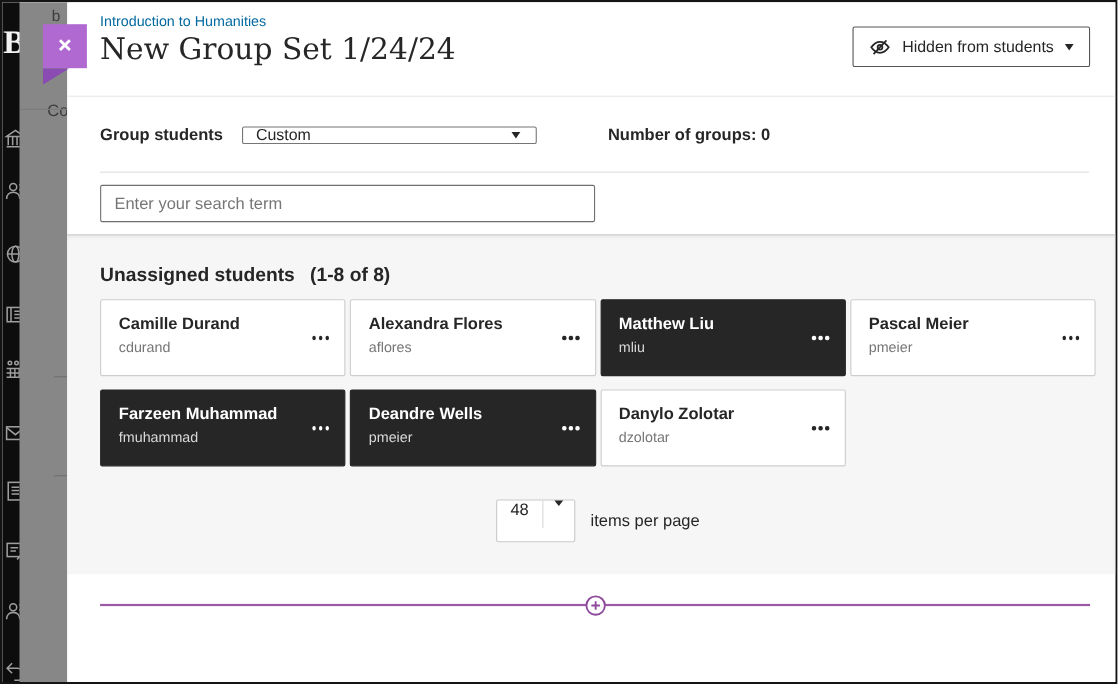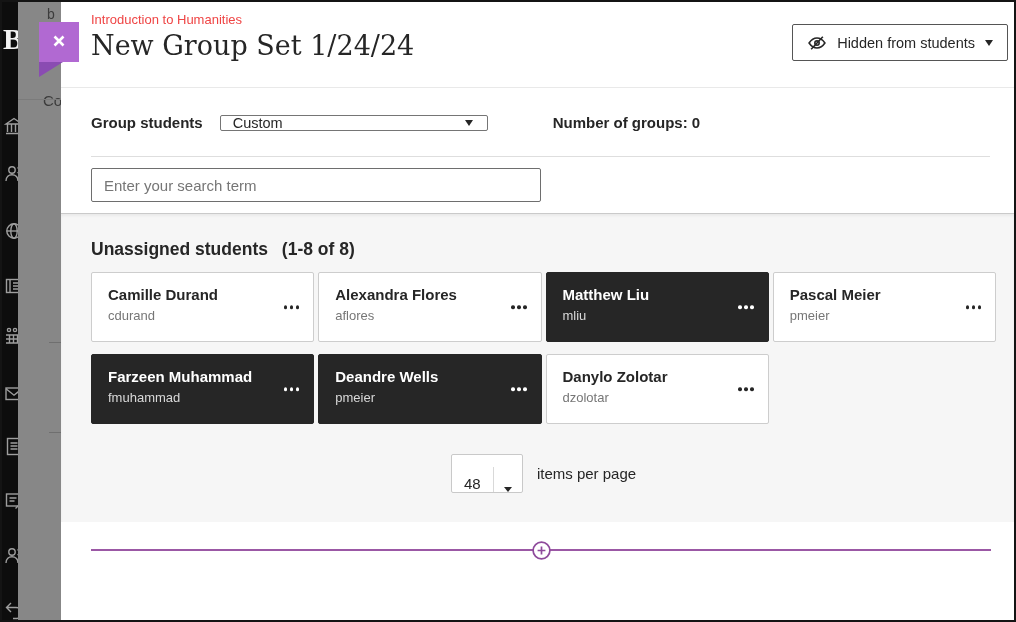--- a/index.html
+++ b/index.html
@@ -25,23 +25,23 @@
   
   .close-wrap { position:absolute; left:37px; top:20px; z-index:5; }
   .close-btn { width:40px; height:40px; background:var(--accent,#b169d2); border:none; color:#fff; cursor:pointer; position:relative; display:block; }
   .close-btn svg { stroke:#fff; stroke-width:2.6; fill:none; }
   .close-fold { width:24px; height:15px; background:var(--fold,#8a4cb2); clip-path:polygon(0 0,100% 0,0 100%); }
 
   
   .panel { position:absolute; left:59px; top:0; width:953px; height:618px; background:#fff; z-index:2; }
 
   .hdr { position:relative; height:86px; border-bottom:1px solid #e9e9e9; }
-  .breadcrumb { position:absolute; left:30px; top:10px; font-size:13px; color:#ef4444; }
+  .breadcrumb { position:absolute; left:30px; top:10px; font-size:13px; color:#0369a1; }
   .page-title { position:absolute; left:30px; top:28px; font-family:"DejaVu Serif","Liberation Serif",serif; font-size:27px; color:#262626; font-weight:400; }
-  .vis-btn { position:absolute; right:6px; top:22px; height:37px; display:flex; align-items:center; gap:10px; padding:0 14px; background:#fff; border:1px solid #555; border-radius:2px; font-size:14.5px; color:#262626; font-family:inherit; cursor:pointer; }
+  .vis-btn { position:absolute; right:23px; top:22px; height:37px; display:flex; align-items:center; gap:10px; padding:0 14px; background:#fff; border:1px solid #555; border-radius:2px; font-size:14.5px; color:#262626; font-family:inherit; cursor:pointer; }
   .vis-btn svg { stroke:#262626; fill:none; stroke-width:1.9; }
 
   .controls { position:relative; height:69px; display:flex; align-items:center; }
   .controls::after { content:""; position:absolute; left:30px; right:24px; bottom:0; height:1px; background:#dedede; }
   .lbl-strong { font-size:15px; font-weight:bold; color:#262626; }
   .grp-label { margin-left:30px; }
   .select-box { position:relative; margin-left:17px; width:268px; height:16px; border:1px solid #757575; border-radius:2px; background:#fff; display:flex; align-items:center; padding:4px 12px; font-size:14.5px; color:#262626; cursor:pointer; }
   .select-box .caret { position:absolute; right:14px; }
   .caret { width:0; height:0; border-left:4.5px solid transparent; border-right:4.5px solid transparent; border-top:6px solid #262626; }
   .num-groups { margin-left:65px; }
@@ -58,21 +58,21 @@
   .card .s-name { font-size:15px; font-weight:bold; color:#262626; white-space:nowrap; overflow:hidden; }
   .card .s-user { margin-top:5px; font-size:13px; color:#767676; }
   .card.dark { background:var(--darkcard,#262626); border-color:var(--darkcard,#262626); }
   .card.dark .s-name { color:#fff; }
   .card.dark .s-user { color:#d9d9d9; }
   .dots { position:absolute; right:12px; top:50%; transform:translateY(-50%); display:flex; gap:2.5px; background:none; border:none; cursor:pointer; padding:6px 2px; }
   .dots i { width:3.5px; height:3.5px; border-radius:50%; background:#262626; }
   .card.dark .dots i { background:#fff; }
 
   .pager { margin-top:30px; display:flex; justify-content:center; align-items:center; gap:14px; }
-  .pp-select { display:flex; align-items:flex-end; width:72px; height:39px; background:#fff; border:1px solid #c9c9c9; border-radius:2px; cursor:pointer; font-family:inherit; font-size:15px; color:#262626; padding:0; }
+  .pp-select { display:flex; align-items:flex-start; width:72px; height:39px; background:#fff; border:1px solid #c9c9c9; border-radius:2px; cursor:pointer; font-family:inherit; font-size:15px; color:#262626; padding:0; }
   .pp-select .pp-val { width:41px; text-align:center; }
   .pp-select .pp-div { width:1px; height:25px; background:#d9d9d9; }
   .pp-select .caret { margin:0 auto; border-top-width:5.5px; }
   .pp-label { font-size:15px; color:#262626; }
 
   .footer { position:relative; }
   .hint { margin-top:22px; text-align:center; font-size:15px; color:#767676; }
   .add-line { position:relative; margin:27px 23px 0 30px; height:2px; background:var(--line,#9b58a5); }
   .add-btn { position:absolute; left:50%; top:50%; transform:translate(-50%,-50%); width:22px; height:22px; background:none; border:none; padding:0; cursor:pointer; display:flex; align-items:center; justify-content:center; }
 </style>

